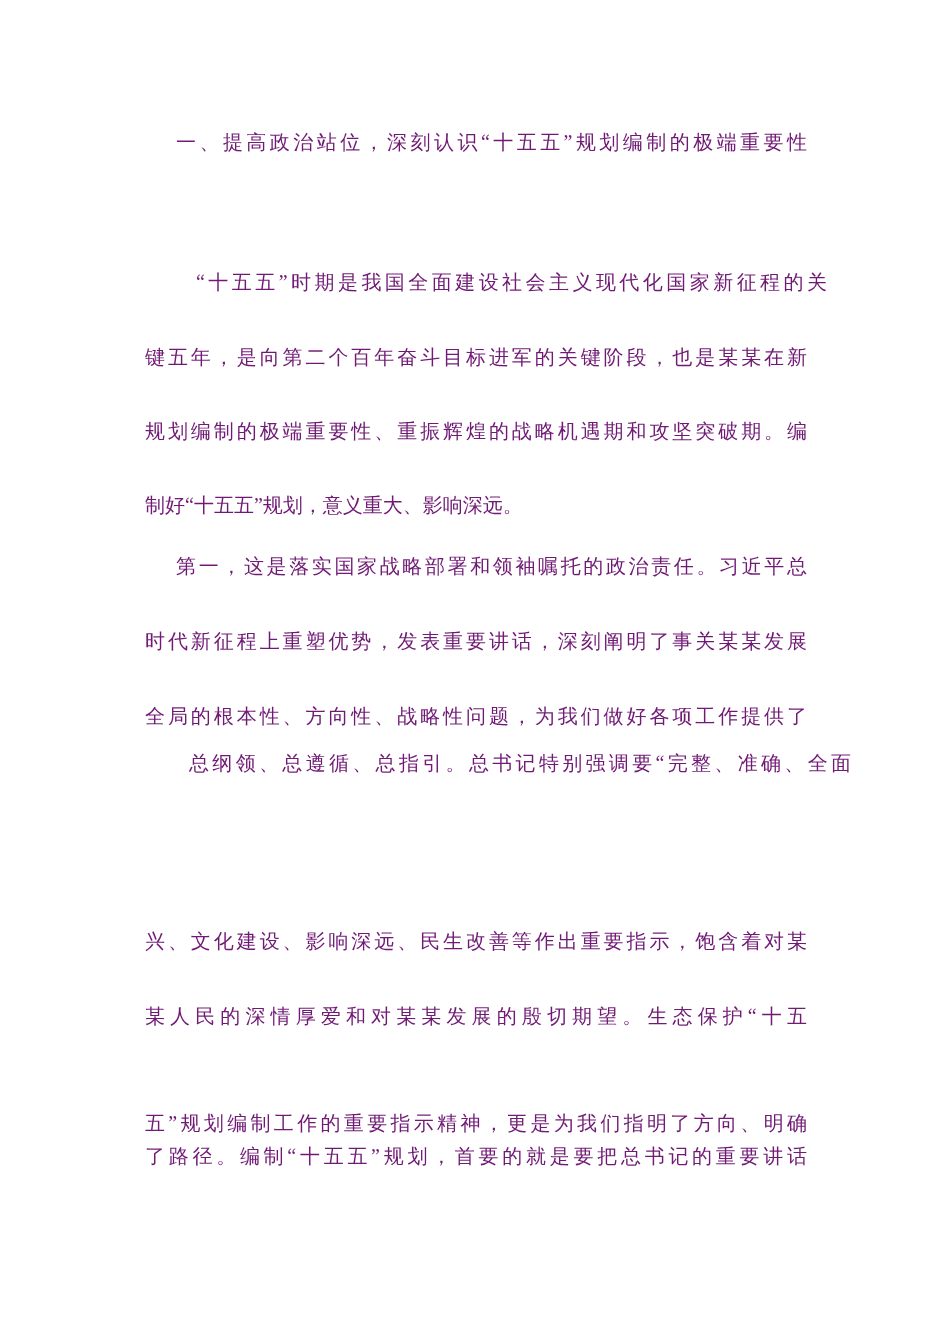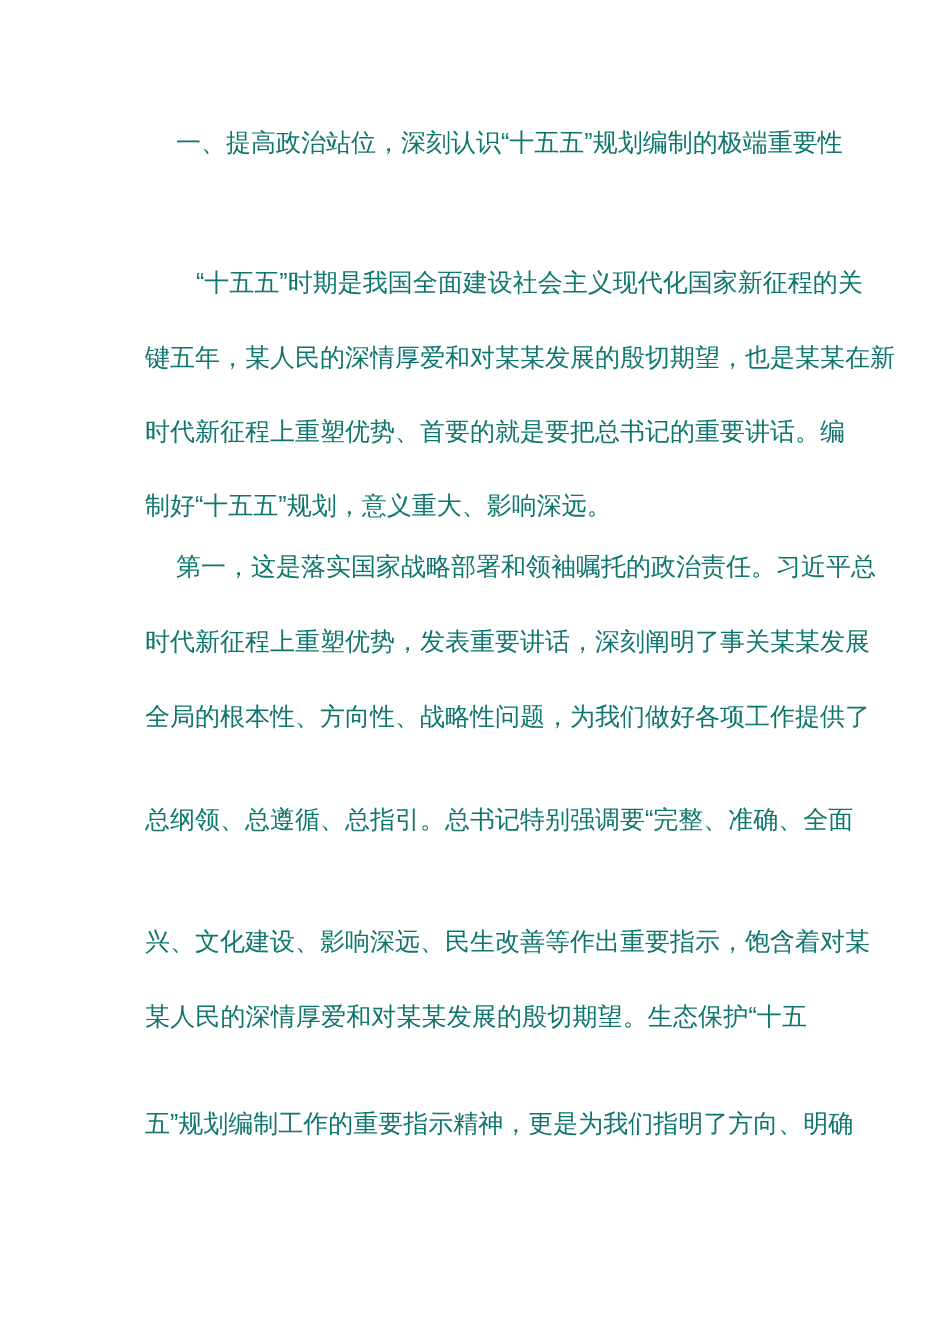--- a/index.html
+++ b/index.html
@@ -20,23 +20,23 @@
       width: 950px;
       height: 1344px;
       background: #ffffff;
     }
     .line {
       position: absolute;
       left: 145px;
       width: 662px;
       height: 30px;
       line-height: 30px;
-      font-family: Liberation Sans, sans-serif;
-      font-size: 25px;
-      color: #0f766e;
+      font-family: Liberation Serif, serif;
+      font-size: 20px;
+      color: #701a75;
       white-space: nowrap;
       text-align: justify;
       text-align-last: justify;
       letter-spacing: 0;
     }
     .line.indent {
       left: 176px;
       width: 631px;
     }
     .line.last {
@@ -44,25 +44,26 @@
     }
   </style>
 </head>
 <body>
 
 <div class="page">
 
   <div class="line indent" style="top:127px;">一、提高政治站位，深刻认识“十五五”规划编制的极端重要性</div>
 
   <div class="line indent" style="top:267px;margin-left:20px;">“十五五”时期是我国全面建设社会主义现代化国家新征程的关</div>
-  <div class="line" style="top:342px;">键五年，某人民的深情厚爱和对某某发展的殷切期望，也是某某在新</div>
-  <div class="line" style="top:416px;">时代新征程上重塑优势、首要的就是要把总书记的重要讲话。编</div>
+  <div class="line" style="top:342px;">键五年，是向第二个百年奋斗目标进军的关键阶段，也是某某在新</div>
+  <div class="line" style="top:416px;">规划编制的极端重要性、重振辉煌的战略机遇期和攻坚突破期。编</div>
   <div class="line last" style="top:490px;">制好“十五五”规划，意义重大、影响深远。</div>
 
   <div class="line indent" style="top:551px;">第一，这是落实国家战略部署和领袖嘱托的政治责任。习近平总</div>
   <div class="line" style="top:626px;">时代新征程上重塑优势，发表重要讲话，深刻阐明了事关某某发展</div>
   <div class="line" style="top:701px;">全局的根本性、方向性、战略性问题，为我们做好各项工作提供了</div>
-  <div class="line" style="top:804px;">总纲领、总遵循、总指引。总书记特别强调要“完整、准确、全面</div>
+  <div class="line" style="top:748px;margin-left:44px;">总纲领、总遵循、总指引。总书记特别强调要“完整、准确、全面</div>
   <div class="line" style="top:926px;">兴、文化建设、影响深远、民生改善等作出重要指示，饱含着对某</div>
   <div class="line" style="top:1001px;">某人民的深情厚爱和对某某发展的殷切期望。生态保护“十五</div>
   <div class="line" style="top:1108px;">五”规划编制工作的重要指示精神，更是为我们指明了方向、明确</div>
+  <div class="line" style="top:1141px;">了路径。编制“十五五”规划，首要的就是要把总书记的重要讲话</div>
 
 </div>
 
 </body></html>

